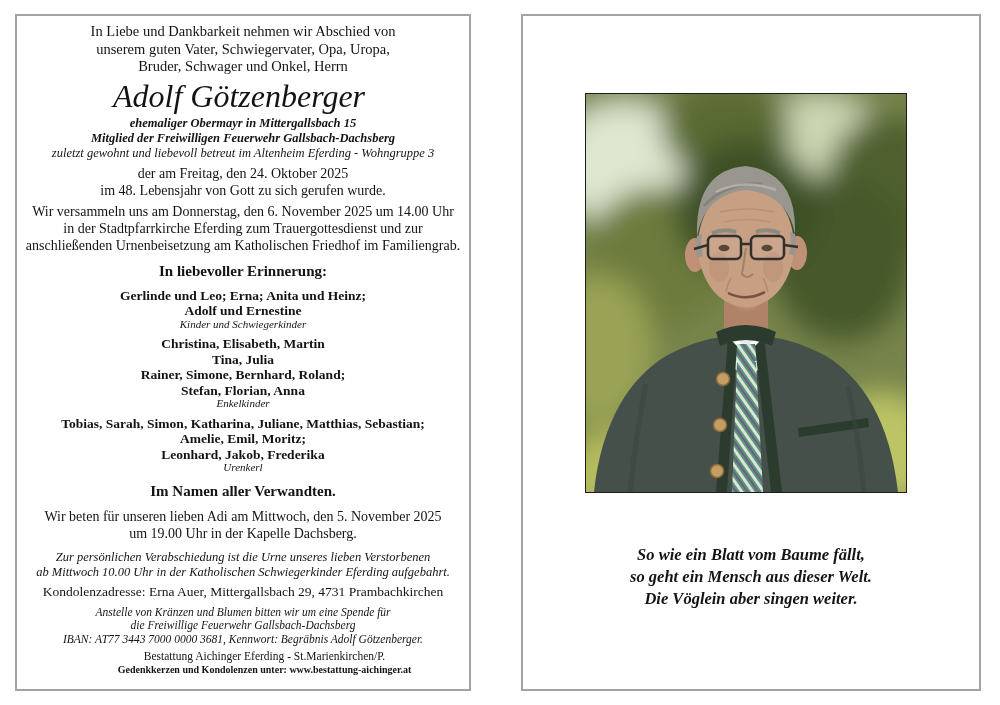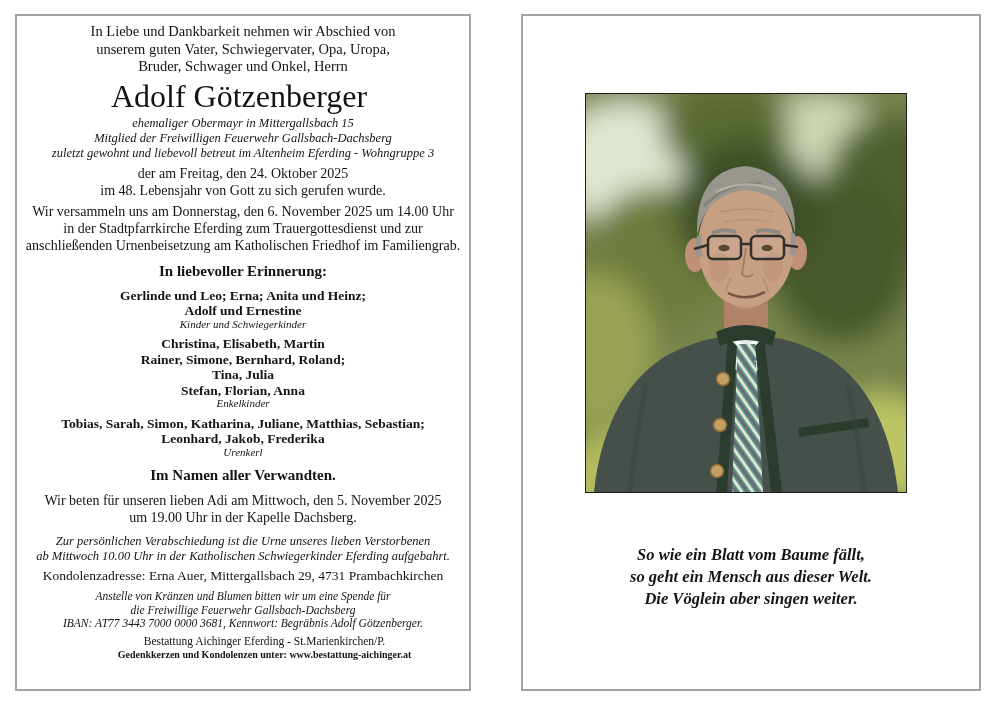--- a/index.html
+++ b/index.html
@@ -9,22 +9,22 @@
   }
   .sheet{position:relative;width:1000px;height:516px;background:#ffffff;}
   .panel{
     position:absolute;top:14px;height:677px;box-sizing:border-box;
     background:#ffffff;border:2px solid #a3a3a3;
   }
   .panel-left{left:15px;width:456px;text-align:center;padding-top:7px;overflow:hidden;}
   .panel-right{left:521px;width:460px;overflow:hidden;}
   .line{white-space:nowrap;}
   .intro{font-size:14.5px;line-height:17.5px;}
-  .name{font-size:32px;line-height:36px;font-weight:normal;margin:2px 8px 0 0;}
-  .sub-bi{font-size:12.5px;line-height:15px;font-weight:normal;font-style:italic;}
+  .name{font-size:32px;line-height:36px;font-weight:normal;margin:2px 8px 0 0;font-style:italic;}
+  .sub-bi{font-size:12.5px;line-height:15px;font-weight:bold;font-style:italic;}
   .sub-bi.first{margin-top:2px;}
   .sub-i{font-size:12.5px;line-height:15px;font-style:italic;}
   .para{font-size:14px;line-height:17px;}
   .mt7{margin-top:4px;} .mt8{margin-top:8px;}
   .mt6{margin-top:6px;} .mt4{margin-top:4px;padding-left:43px;}
   .heading-b{font-size:15px;line-height:18px;font-weight:bold;}
   .names-b{font-size:13.5px;line-height:15.5px;font-weight:bold;}
   .caption-i{font-size:11px;line-height:11.5px;font-style:italic;}
   .final-i{font-size:12.5px;line-height:15px;font-style:italic;}
   .condolence{font-size:13.5px;line-height:16px;}
@@ -73,28 +73,29 @@
     <div class="heading-b mt8">In liebevoller Erinnerung:</div>
 
     <div class="names-b mt8">
       <div class="line">Gerlinde und Leo; Erna; Anita und Heinz;</div>
       <div class="line">Adolf und Ernestine</div>
     </div>
     <div class="caption-i">Kinder und Schwiegerkinder</div>
 
     <div class="names-b mt6">
       <div class="line">Christina, Elisabeth, Martin</div>
+      <div class="line">Tina, Julia</div>
       <div class="line">Rainer, Simone, Bernhard, Roland;</div>
-      <div class="line">Tina, Julia</div>
       <div class="line">Stefan, Florian, Anna</div>
     </div>
     <div class="caption-i">Enkelkinder</div>
 
     <div class="names-b mt6">
       <div class="line">Tobias, Sarah, Simon, Katharina, Juliane, Matthias, Sebastian;</div>
+      <div class="line">Amelie, Emil, Moritz;</div>
       <div class="line">Leonhard, Jakob, Frederika</div>
     </div>
     <div class="caption-i">Urenkerl</div>
 
     <div class="heading-b mt8">Im Namen aller Verwandten.</div>
 
     <div class="para mt8">
       <div class="line">Wir beten für unseren lieben Adi am Mittwoch, den 5. November 2025</div>
       <div class="line">um 19.00 Uhr in der Kapelle Dachsberg.</div>
     </div>

